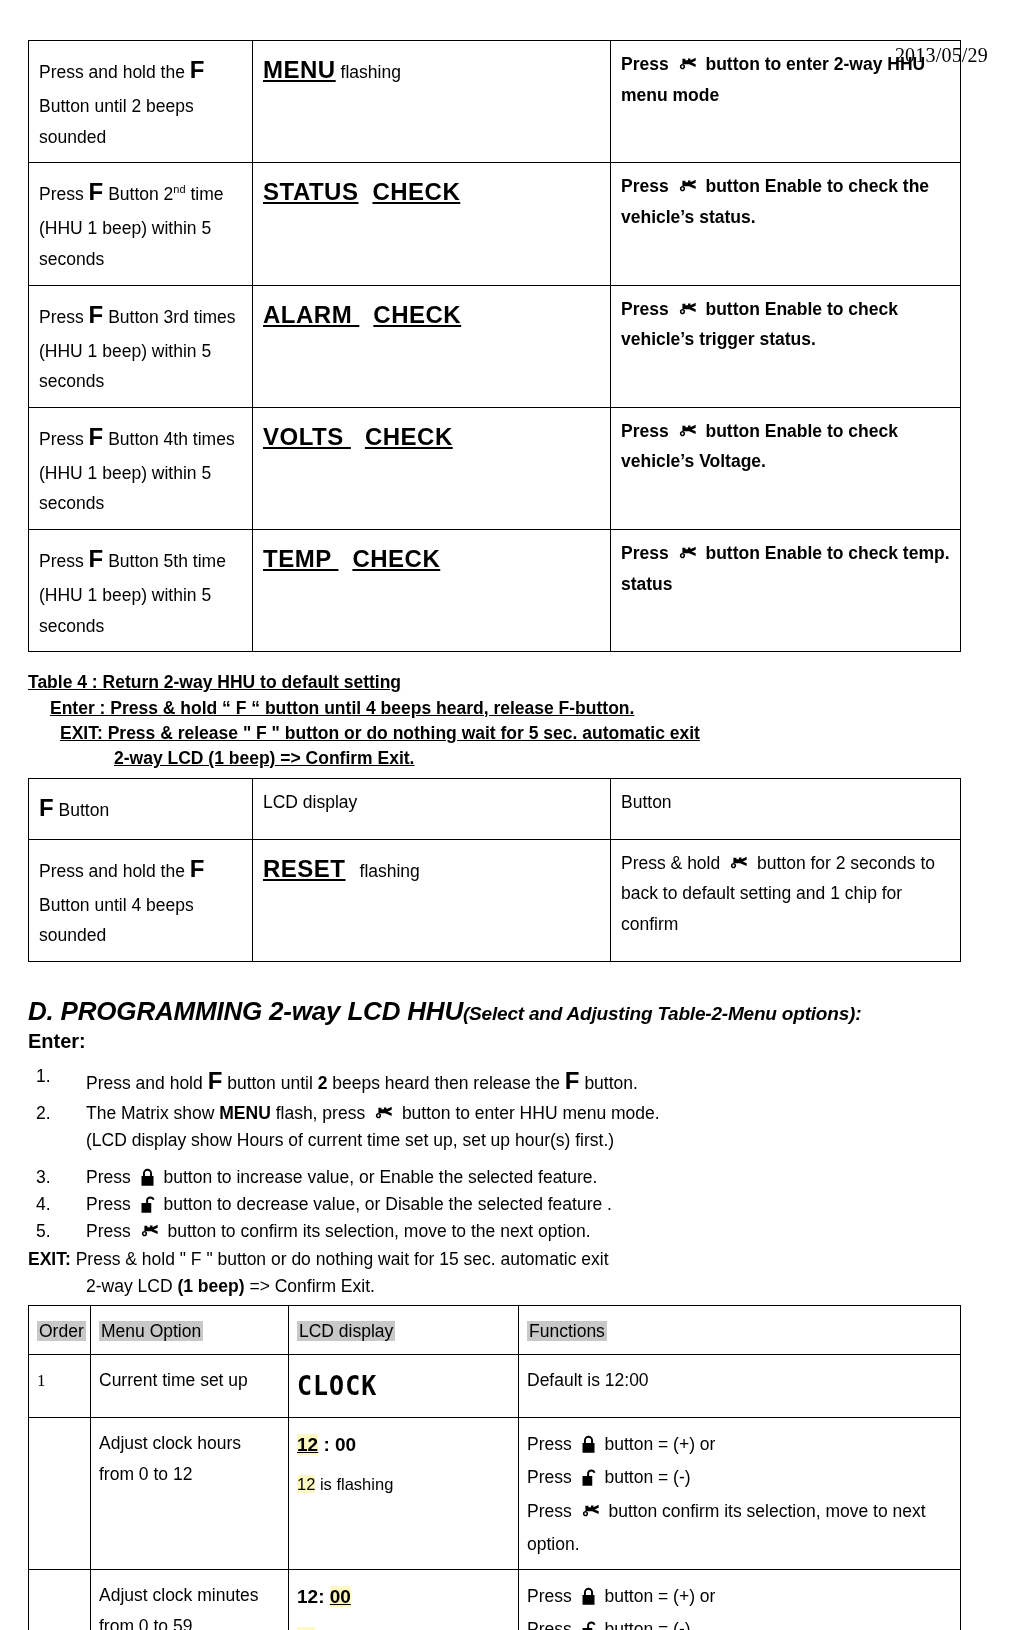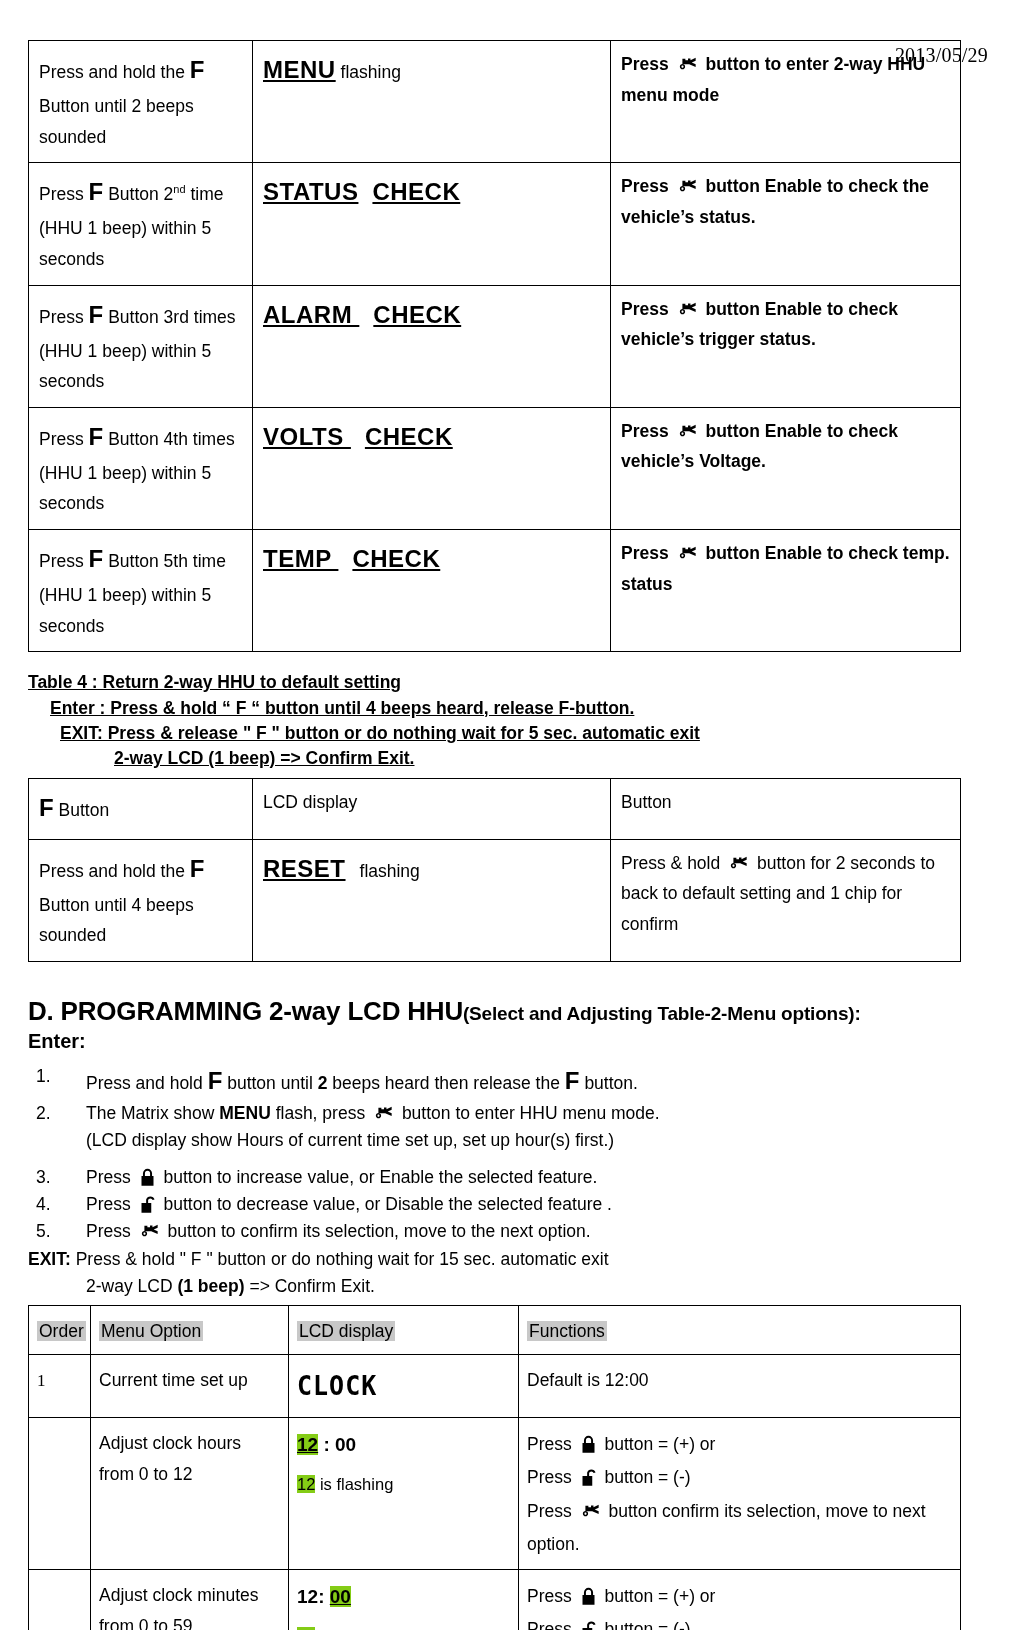--- a/index.html
+++ b/index.html
@@ -99,20 +99,21 @@
   #table-reset td.c1 { width: 224px; }
   #table-reset td.c2 { width: 358px; }
   #table-reset td.c3 { width: 350px; }
 
   
   .sec-d {
     margin-top: 34px;
     font-size: 26px;
     font-weight: bold;
     letter-spacing: -0.2px;
+    font-style: italic;
   }
   .sec-d .small { font-size: 19px; }
   .enter-lbl { font-size: 20px; font-weight: bold; margin-top: 3px; }
 
   ol.steps {
     margin: 10px 0 0 0;
     padding: 0;
     list-style: none;
     font-size: 17.5px;
     line-height: 1.5;
@@ -150,21 +151,21 @@
   
   .seg {
     font-family: "DejaVu Sans Mono", monospace;
     font-size: 25px;
     font-weight: bold;
     letter-spacing: 1px;
     transform: scaleY(1.05);
     display: inline-block;
   }
 
-  .hl-yellow { background: #84cc16; }
+  .hl-yellow { background: #fef9c3; }
   .u-bold { font-weight: bold; text-decoration: underline; }
 
   .time-line { font-size: 19px; font-weight: bold; }
   .flash-line { font-size: 16.5px; margin-top: 9px; }
 
   .fn-line { font-size: 17.5px; line-height: 1.9; }
 
   
   .footer-left {
     position: absolute;

